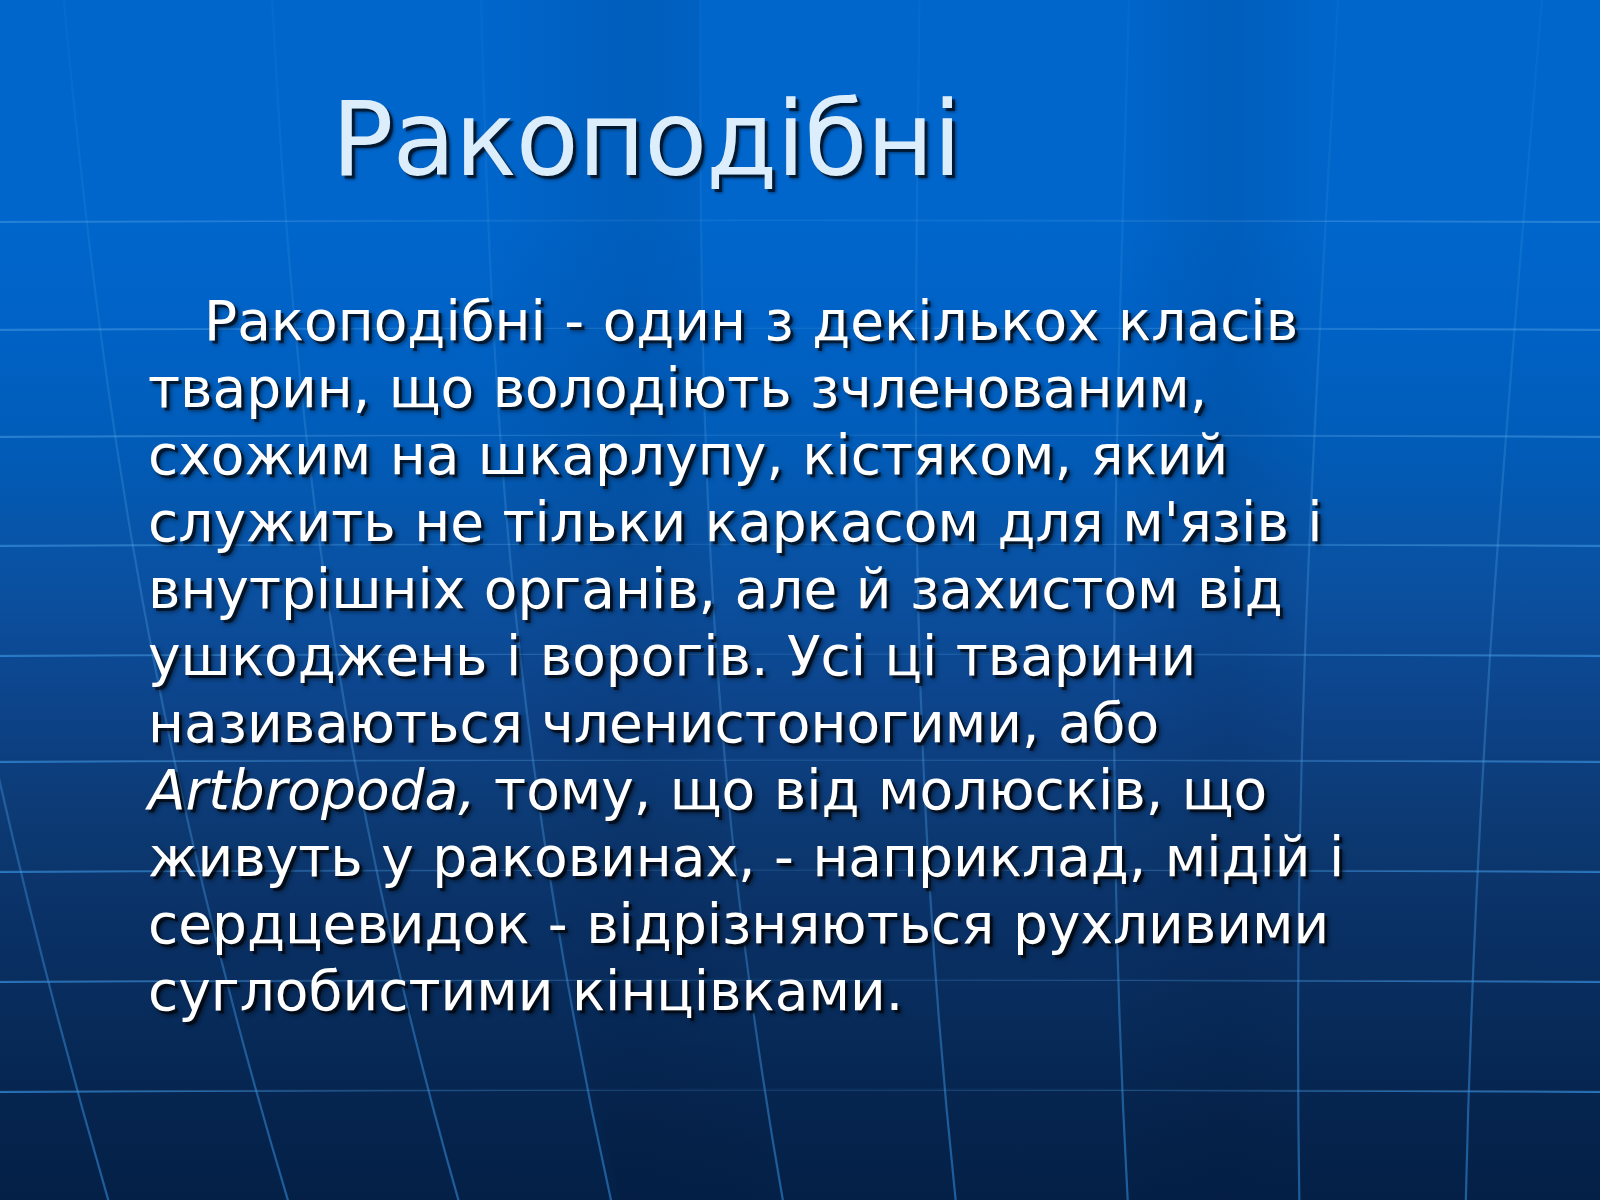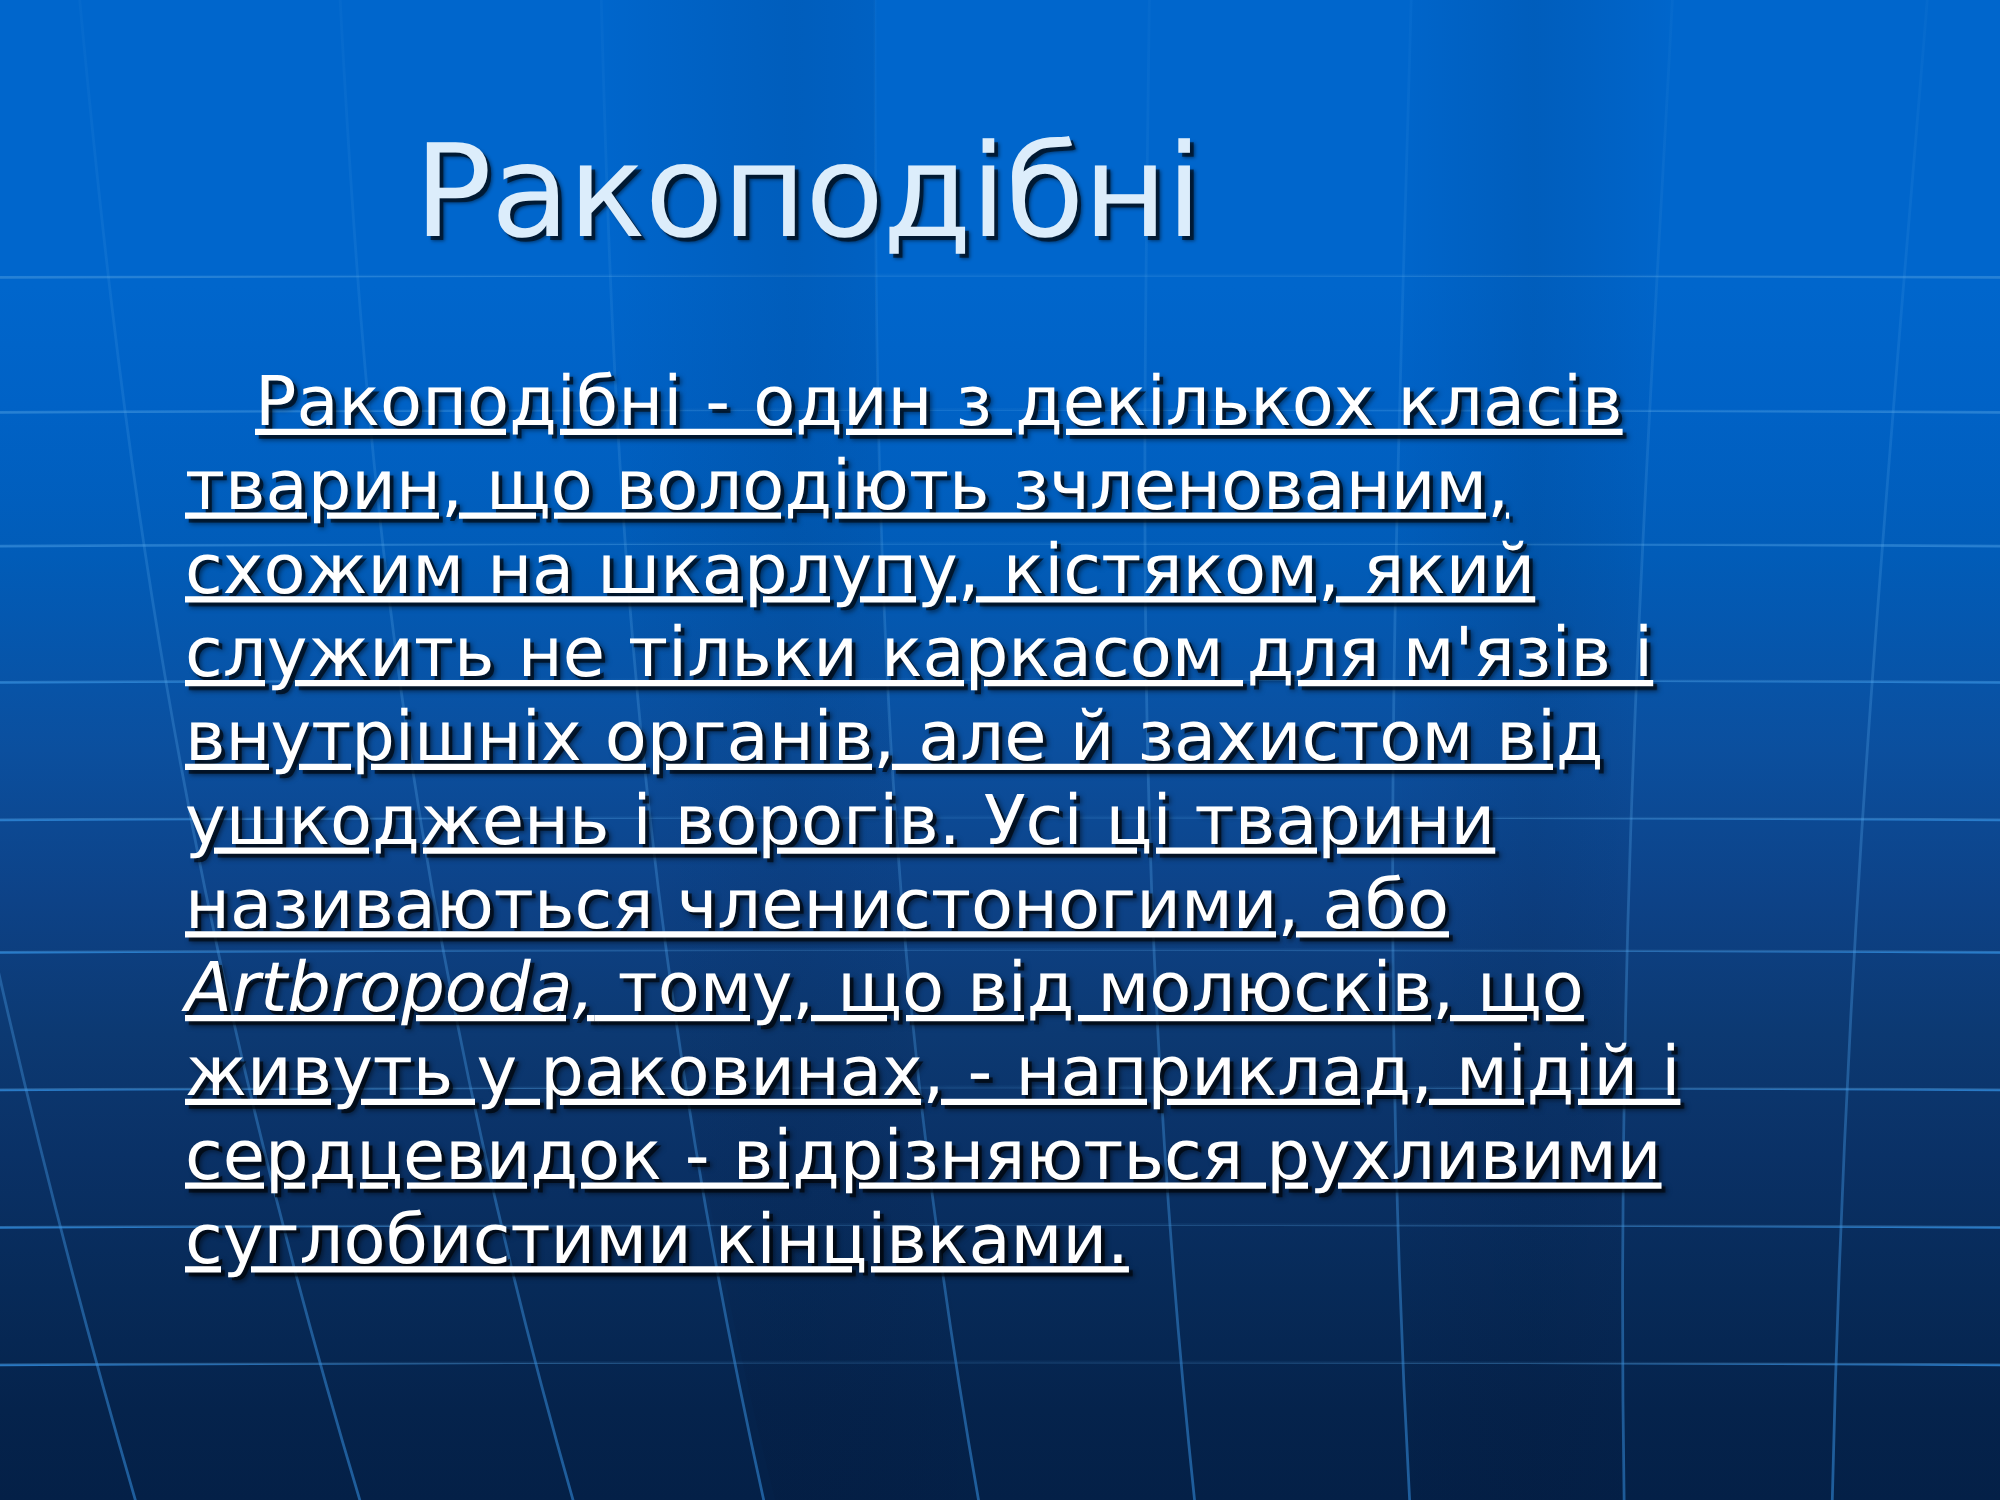--- a/index.html
+++ b/index.html
@@ -35,21 +35,21 @@
     left: 0; top: 0;
     width: 1600px;
     height: 1200px;
     pointer-events: none;
   }
 
   
   .title {
     position: absolute;
     left: 0;
-    top: 100px;
+    top: 85px;
     width: 1292px;
     text-align: center;
     font-size: 103px;
     line-height: 1.05;
     font-weight: 400;
     color: #dcedfb;
     letter-spacing: -1px;
     text-shadow:
        3px 3px 0 rgba(0,0,0,0.55),
        4px 4px 3px rgba(0,0,0,0.45);
@@ -64,21 +64,20 @@
     width: 1300px;
     font-size: 55px;
     line-height: 67px;
     font-weight: 400;
     color: #ffffff;
     text-shadow:
        3px 3px 0 rgba(0,0,0,0.6),
        4px 4px 4px rgba(0,0,0,0.5);
     text-indent: 56px;
     word-spacing: 1px;
-    text-decoration: underline;
   }
   .body-text .sci {
     font-style: italic;
   }
 </style>
 </head>
 <body>
 
 <div id="slide">
 

